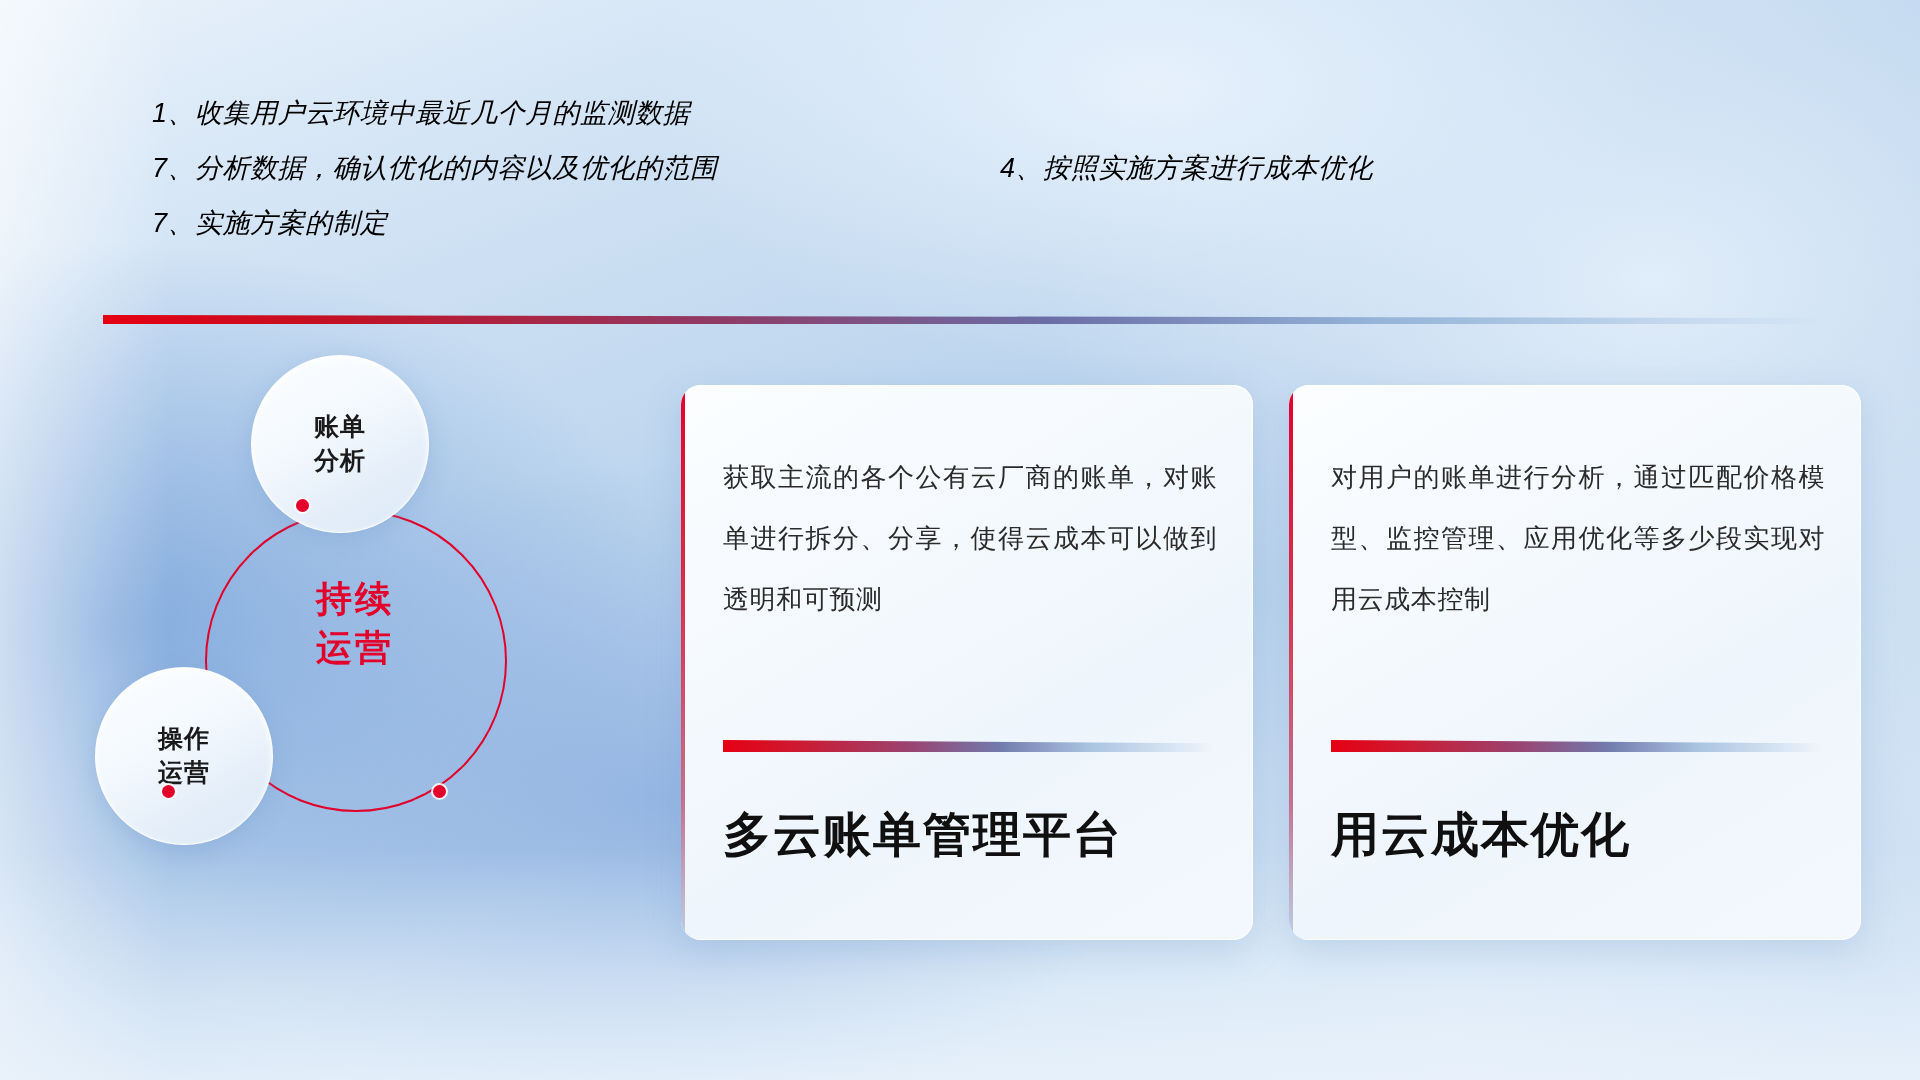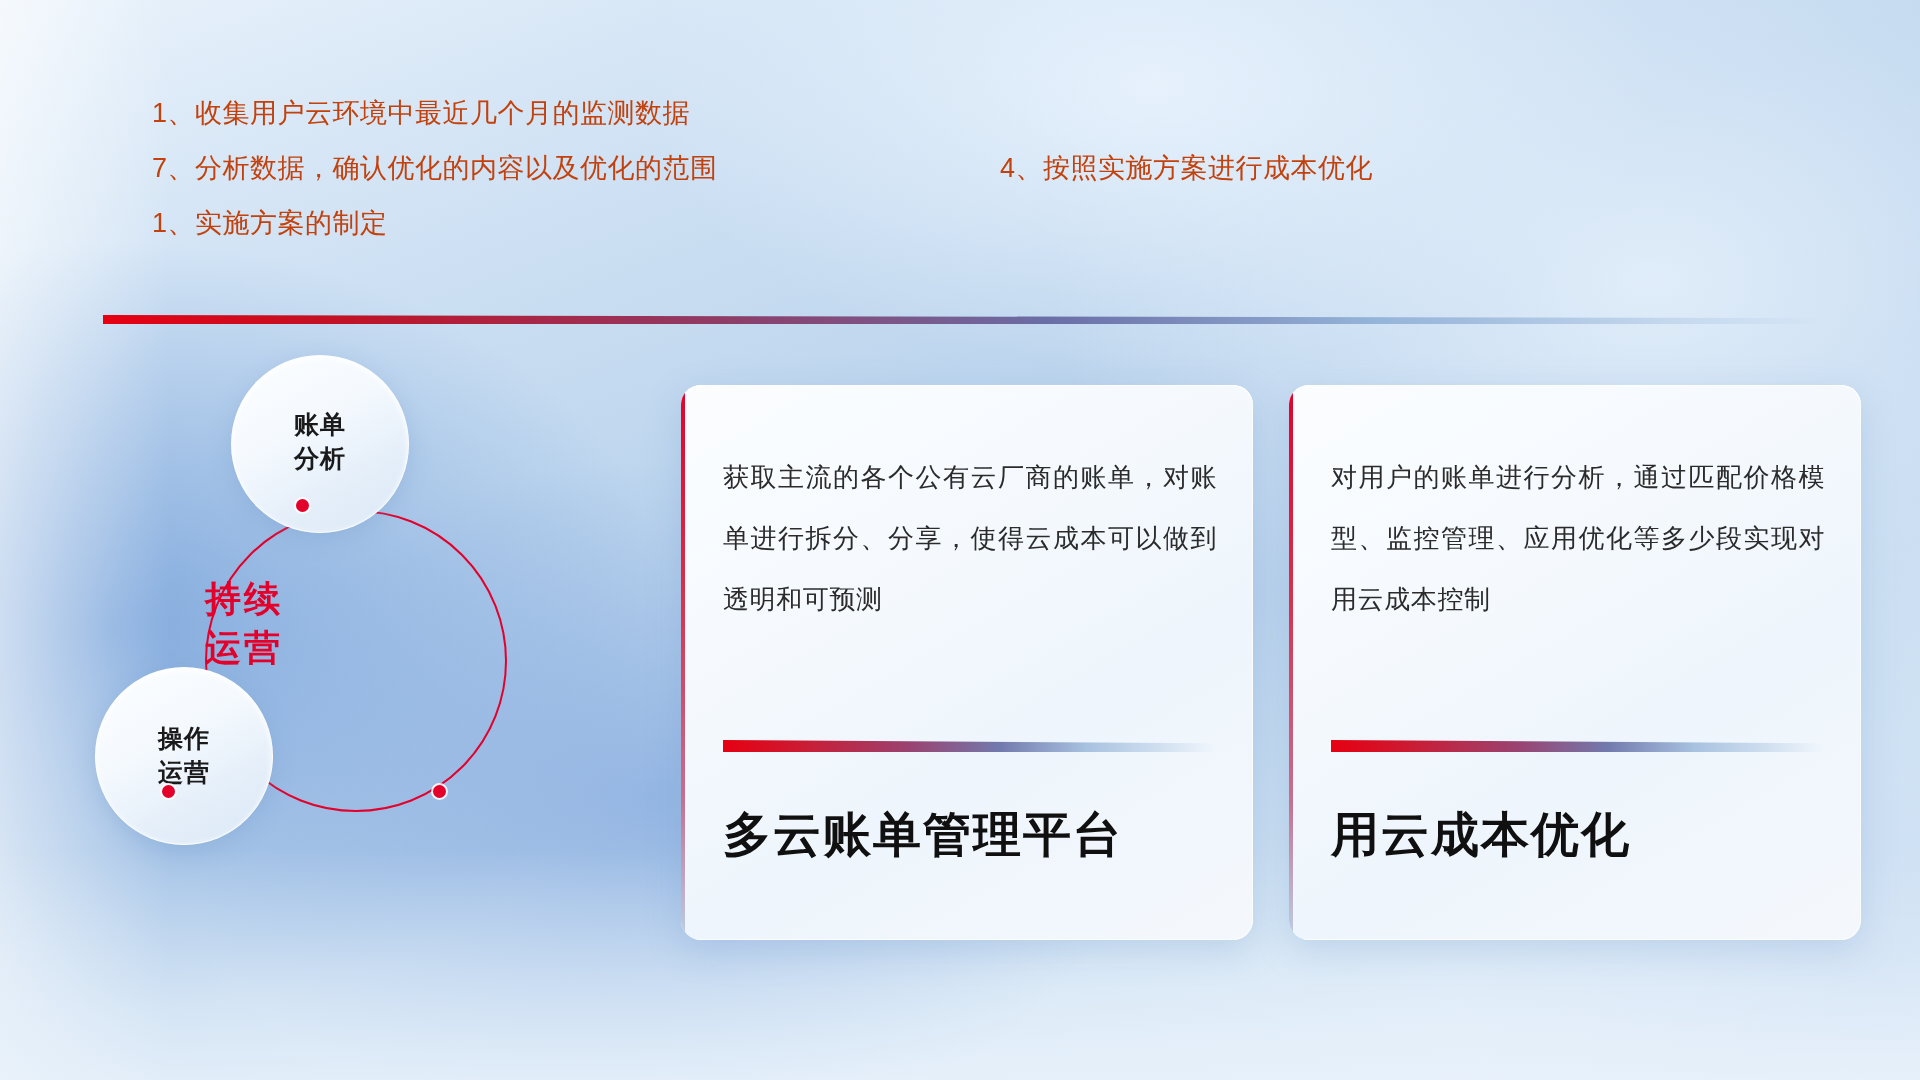--- a/index.html
+++ b/index.html
@@ -22,49 +22,49 @@
   .bg-l5{position:absolute;inset:0;
     background:radial-gradient(ellipse 820px 460px at 60% 8%,rgba(233,243,253,.9) 0%,rgba(233,243,253,0) 62%);}
   .bg-l6{position:absolute;inset:0;
     background:radial-gradient(ellipse 700px 520px at 98% 90%,rgba(196,217,240,.7) 0%,rgba(196,217,240,0) 62%);}
   .bg-l7{position:absolute;left:0;top:0;width:170px;height:1080px;
     background:linear-gradient(90deg,rgba(255,255,255,.55) 0%,rgba(255,255,255,0) 100%);}
   .bg-l8{position:absolute;left:0;bottom:0;width:1920px;height:230px;
     background:linear-gradient(0deg,rgba(236,244,252,.75) 0%,rgba(236,244,252,0) 100%);}
 
   
-  .list{position:absolute;color:#c2410c;font-size:27px;line-height:1;letter-spacing:.5px;}
+  .list{position:absolute;color:#000000;font-size:27px;line-height:1;letter-spacing:.5px;font-style:italic;}
   .list .row{margin-bottom:28px;white-space:nowrap;}
   #list-left{left:152px;top:100px;}
   #list-right{left:1000px;top:155px;}
 
   
   #divider{position:absolute;left:103px;top:315px;width:1720px;height:9px;
     background:linear-gradient(90deg,#e60012 0%,#c11226 14%,#8e3c67 36%,#6a6ea6 55%,#95b4d9 74%,rgba(220,233,246,0) 100%);
     clip-path:polygon(0 0,100% 34%,100% 100%,0 100%);}
 
   
   #venn{position:absolute;left:95px;top:355px;width:520px;height:570px;}
   .ring{position:absolute;border:2.4px solid #e3002b;border-radius:50%;background:transparent;}
   #ring-main{left:110px;top:155px;width:298px;height:298px;}
   .bub{position:absolute;border-radius:50%;
     background:linear-gradient(150deg,#fdfeff 0%,#f4f9fe 40%,#e4eef9 72%,#dae8f6 100%);
     box-shadow:0 6px 22px rgba(110,150,200,.30), inset 0 2px 6px rgba(255,255,255,.95);
     border:1.5px solid rgba(255,255,255,.9);
     display:flex;align-items:center;justify-content:center;text-align:center;
     color:#1a1a1a;font-weight:bold;font-size:25px;line-height:1.35;letter-spacing:1px;}
-  #bub-top{left:136px;top:0px;width:176px;height:176px;font-family:Liberation Mono, monospace;}
+  #bub-top{left:156px;top:0px;width:176px;height:176px;}
   #bub-bl{left:0px;top:312px;width:176px;height:176px;}
   #bub-br{left:280px;top:295px;width:176px;height:176px;}
   .dot{position:absolute;width:13px;height:13px;border-radius:50%;background:#e3002b;
        box-shadow:0 0 0 2px rgba(255,255,255,.85);}
   #dot-top{left:201px;top:144px;}
   #dot-bl{left:67px;top:430px;}
   #dot-br{left:338px;top:430px;}
-  #venn-center{position:absolute;left:110px;top:220px;width:300px;
+  #venn-center{position:absolute;left:110px;top:220px;width:300px;text-align:center;
     color:#e3002b;font-weight:bold;font-size:36px;line-height:1.35;letter-spacing:3px;}
 
   
   .card{position:absolute;top:385px;width:572px;height:555px;border-radius:20px;
     background:linear-gradient(150deg,#fbfdff 0%,#f6fafe 30%,#eef5fc 62%,#f4f8fd 100%);
     box-shadow:0 10px 34px rgba(110,150,200,.26), inset 0 1px 0 rgba(255,255,255,.9);
     overflow:hidden;}
   .card::before{content:"";position:absolute;left:0;top:0;bottom:0;width:4px;
     background:linear-gradient(180deg,#e3002b 0%,#d8334f 40%,#c4718f 75%,#bcd0e6 100%);}
   .card::after{content:"";position:absolute;left:4px;top:0;right:0;bottom:0;
@@ -89,21 +89,21 @@
   <div class="bg-l4"></div>
   <div class="bg-l5"></div>
   <div class="bg-l6"></div>
   <div class="bg-l7"></div>
   <div class="bg-l8"></div>
 </div>
 
 <div class="list" id="list-left">
   <div class="row">1、收集用户云环境中最近几个月的监测数据</div>
   <div class="row">7、分析数据，确认优化的内容以及优化的范围</div>
-  <div class="row">1、实施方案的制定</div>
+  <div class="row">7、实施方案的制定</div>
 </div>
 
 <div class="list" id="list-right">
   <div class="row">4、按照实施方案进行成本优化</div>
 </div>
 
 <div id="divider"></div>
 
 <div id="venn">
   <div class="ring" id="ring-main"></div>

